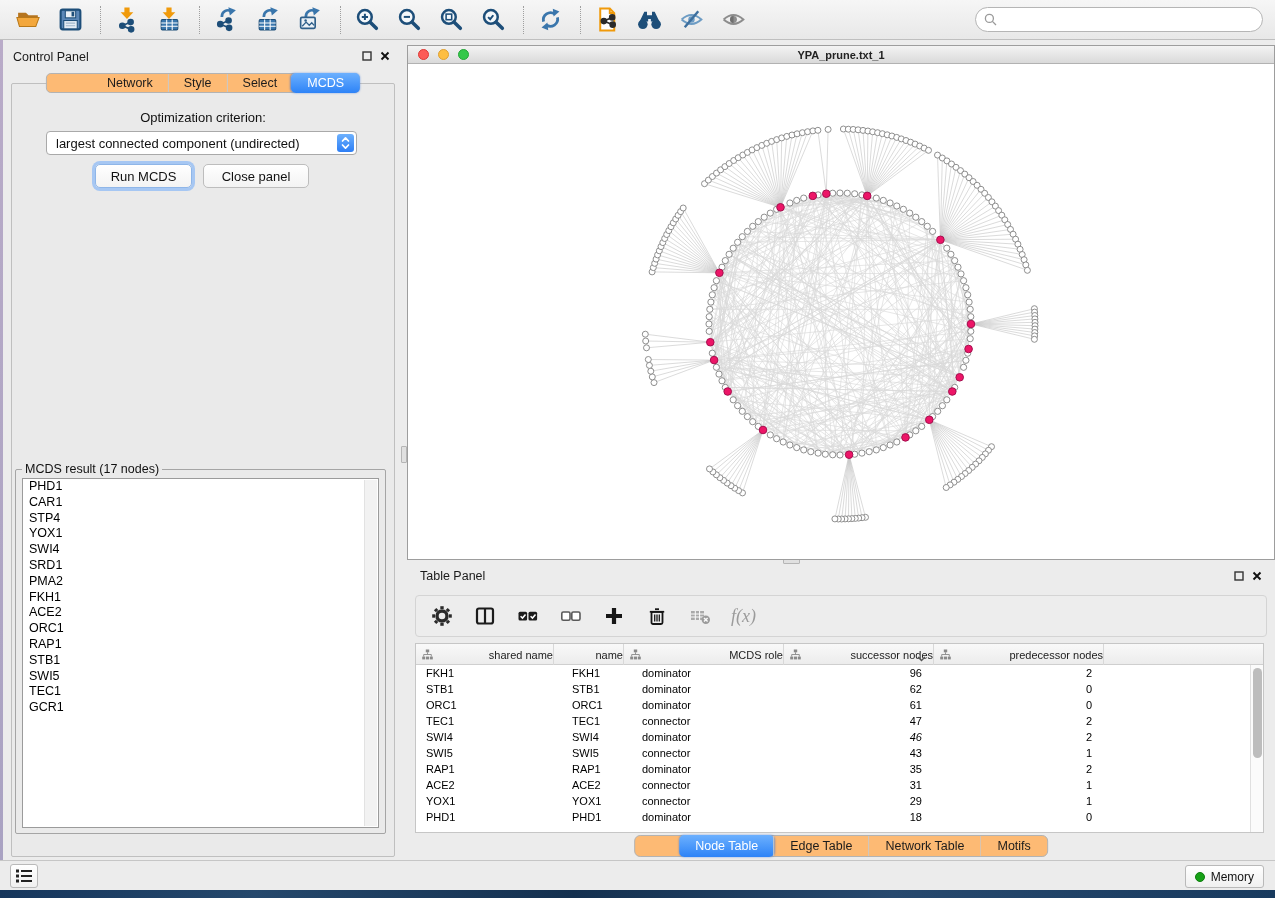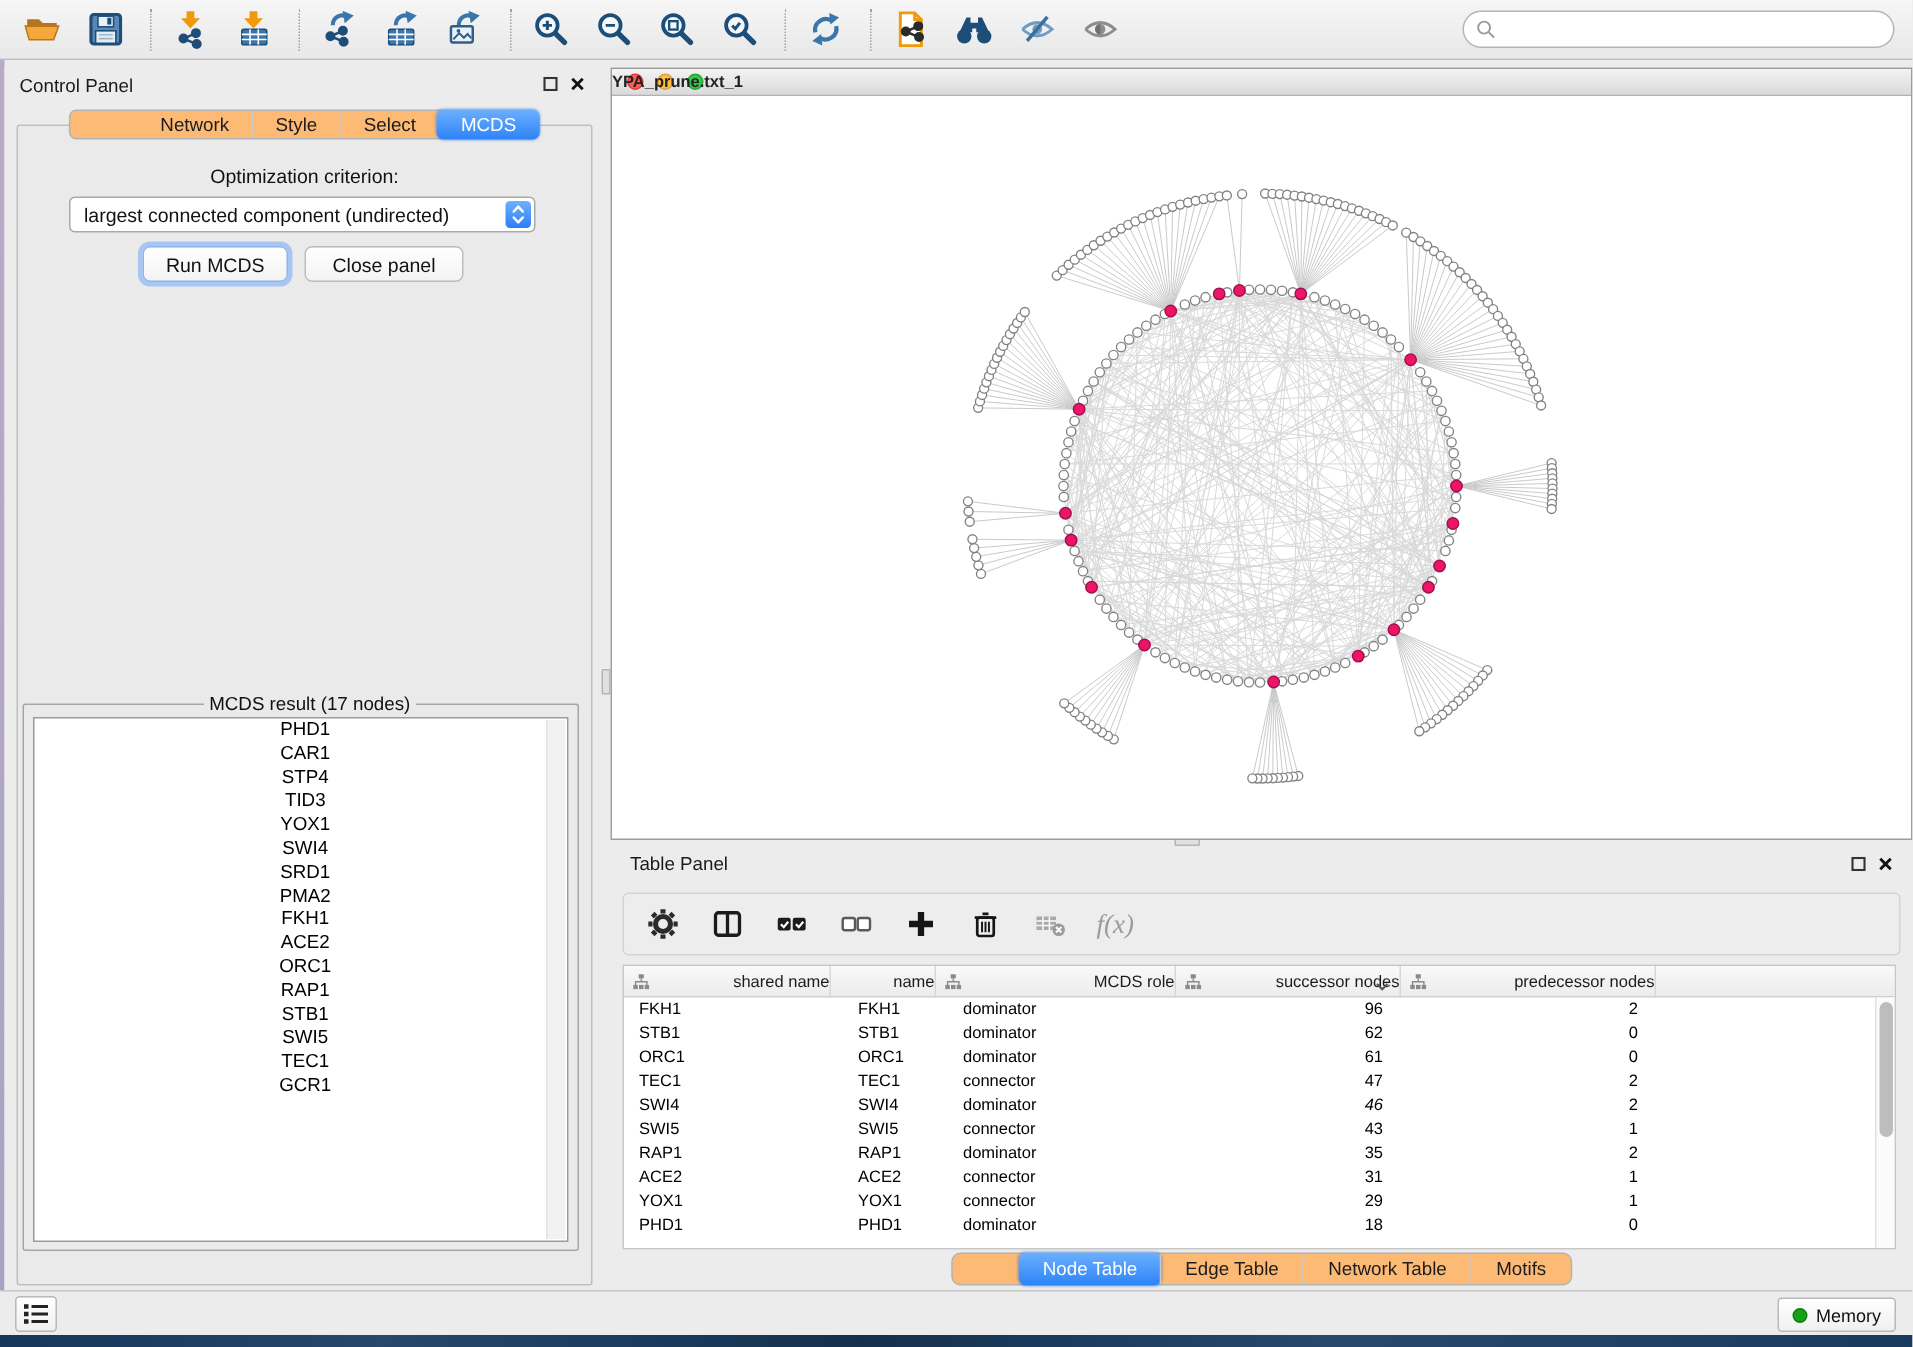--- a/index.html
+++ b/index.html
@@ -43,40 +43,40 @@
   .opt-label { position:absolute; top:26px; width:100%; text-align:center; font-size:13px; color:#111; }
   .dropdown { position:absolute; left:34px; top:47px; width:311px; height:24px; background:#fff; border:1px solid #a9a9a9; border-radius:4px;
      display:flex; align-items:center; font-size:13px; color:#111; padding-left:9px; cursor:pointer; }
   .dropdown .dd-spin { position:absolute; right:2px; top:2px; width:17px; height:18px; border-radius:3px;
      background:linear-gradient(#6db1fe,#2d7ef5); display:flex; align-items:center; justify-content:center; }
   .btnrow { position:absolute; top:80px; left:0; width:100%; height:24px; }
   .pbtn { position:absolute; height:24px; background:linear-gradient(#fff,#f3f3f3); border:1px solid #bdbdbd; border-radius:5px;
      font-size:13px; color:#111; font-family:"Liberation Sans",sans-serif; cursor:pointer; }
   .pbtn.run { left:83px; width:97px; box-shadow:0 0 0 3px rgba(110,170,250,.55); border-color:#8fb6e8; }
   .pbtn.close { left:191px; width:106px; }
-  .result-box { position:absolute; left:3px; right:8px; top:378px; height:372px; border:1px solid #a5a5a5; border-radius:2px;text-align:center; }
+  .result-box { position:absolute; left:3px; right:8px; top:378px; height:372px; border:1px solid #a5a5a5; border-radius:2px; }
   .result-box legend { font-size:12.5px; color:#111; margin-left:6px; padding:0 3px; }
   .result-list { position:absolute; left:6px; right:6px; top:2px; bottom:5px; background:#fff; border:1px solid #9b9b9b; overflow:hidden; }
   .result-list .item { font-size:12.5px; line-height:15.8px; padding-left:6px; color:#000; cursor:default; }
   .result-scroll { position:absolute; top:1px; bottom:1px; right:1px; width:13px; background:#f2f2f2; border-left:1px solid #e2e2e2; }
 
   
   .v-split-handle { position:absolute; left:401px; top:446px; width:6px; height:17px; background:#e0e0e0; border:1px solid #b5b5b5; border-radius:1px; cursor:col-resize; }
   .h-split-handle { position:absolute; left:783px; top:558px; width:17px; height:6px; background:#e0e0e0; border:1px solid #b5b5b5; border-radius:1px; cursor:row-resize; }
 
   
   .network-window { position:absolute; left:407px; top:45px; width:868px; height:515px; background:#fff; border:1px solid #9d9d9d; }
   .net-titlebar { position:absolute; left:0; top:0; right:0; height:18px; background:linear-gradient(#f3f3f3,#dadada);
      border-bottom:1px solid #b2b2b2; display:flex; align-items:center; }
   .traffic { display:flex; gap:9px; margin-left:10px; }
   .traffic i { width:11px; height:11px; border-radius:50%; display:block; cursor:pointer; }
   .tl-red { background:#fc5b57; border:0.5px solid #dd3a36; }
   .tl-yellow { background:#fdbe41; border:0.5px solid #dfa032; }
   .tl-green { background:#34c84a; border:0.5px solid #24a637; }
-  .net-title { position:absolute; left:0; right:0; font-size:11px; font-weight:bold; color:#222; }
+  .net-title { position:absolute; left:0; right:0; text-align:center; font-size:11px; font-weight:bold; color:#222; }
   .net-canvas { position:absolute; left:0; top:18px; }
 
   
   .table-panel { position:absolute; left:407px; top:565px; width:868px; height:295px; background:#ececec; }
   .table-panel .panel-title { position:absolute; left:13px; top:4px; }
   .tp-toolbar { position:absolute; left:8px; top:30px; width:852px; height:42px; background:#ededed;
      border:1px solid #d4d4d4; border-radius:4px; display:flex; align-items:center; padding-left:14px; gap:19px; }
   .tp-toolbar .tpbtn { width:24px; height:24px; background:transparent; border:none; display:flex; align-items:center; justify-content:center; cursor:pointer; }
   .tp-toolbar .tpbtn svg { width:22px; height:22px; }
   .tp-toolbar .tpbtn.disabled { opacity:.85; cursor:default; }
@@ -315,21 +315,20 @@
         <button class="pbtn run">Run MCDS</button>
         <button class="pbtn close">Close panel</button>
       </div>
       <fieldset class="result-box">
         <legend>MCDS result (17 nodes)</legend>
         <div class="result-list" id="mcds-result-list">
           <div class="result-scroll"></div>
         <div class="item">PHD1</div>
             <div class="item">CAR1</div>
             <div class="item">STP4</div>
-            <div class="item">TID3</div>
             <div class="item">YOX1</div>
             <div class="item">SWI4</div>
             <div class="item">SRD1</div>
             <div class="item">PMA2</div>
             <div class="item">FKH1</div>
             <div class="item">ACE2</div>
             <div class="item">ORC1</div>
             <div class="item">RAP1</div>
             <div class="item">STB1</div>
             <div class="item">SWI5</div>

